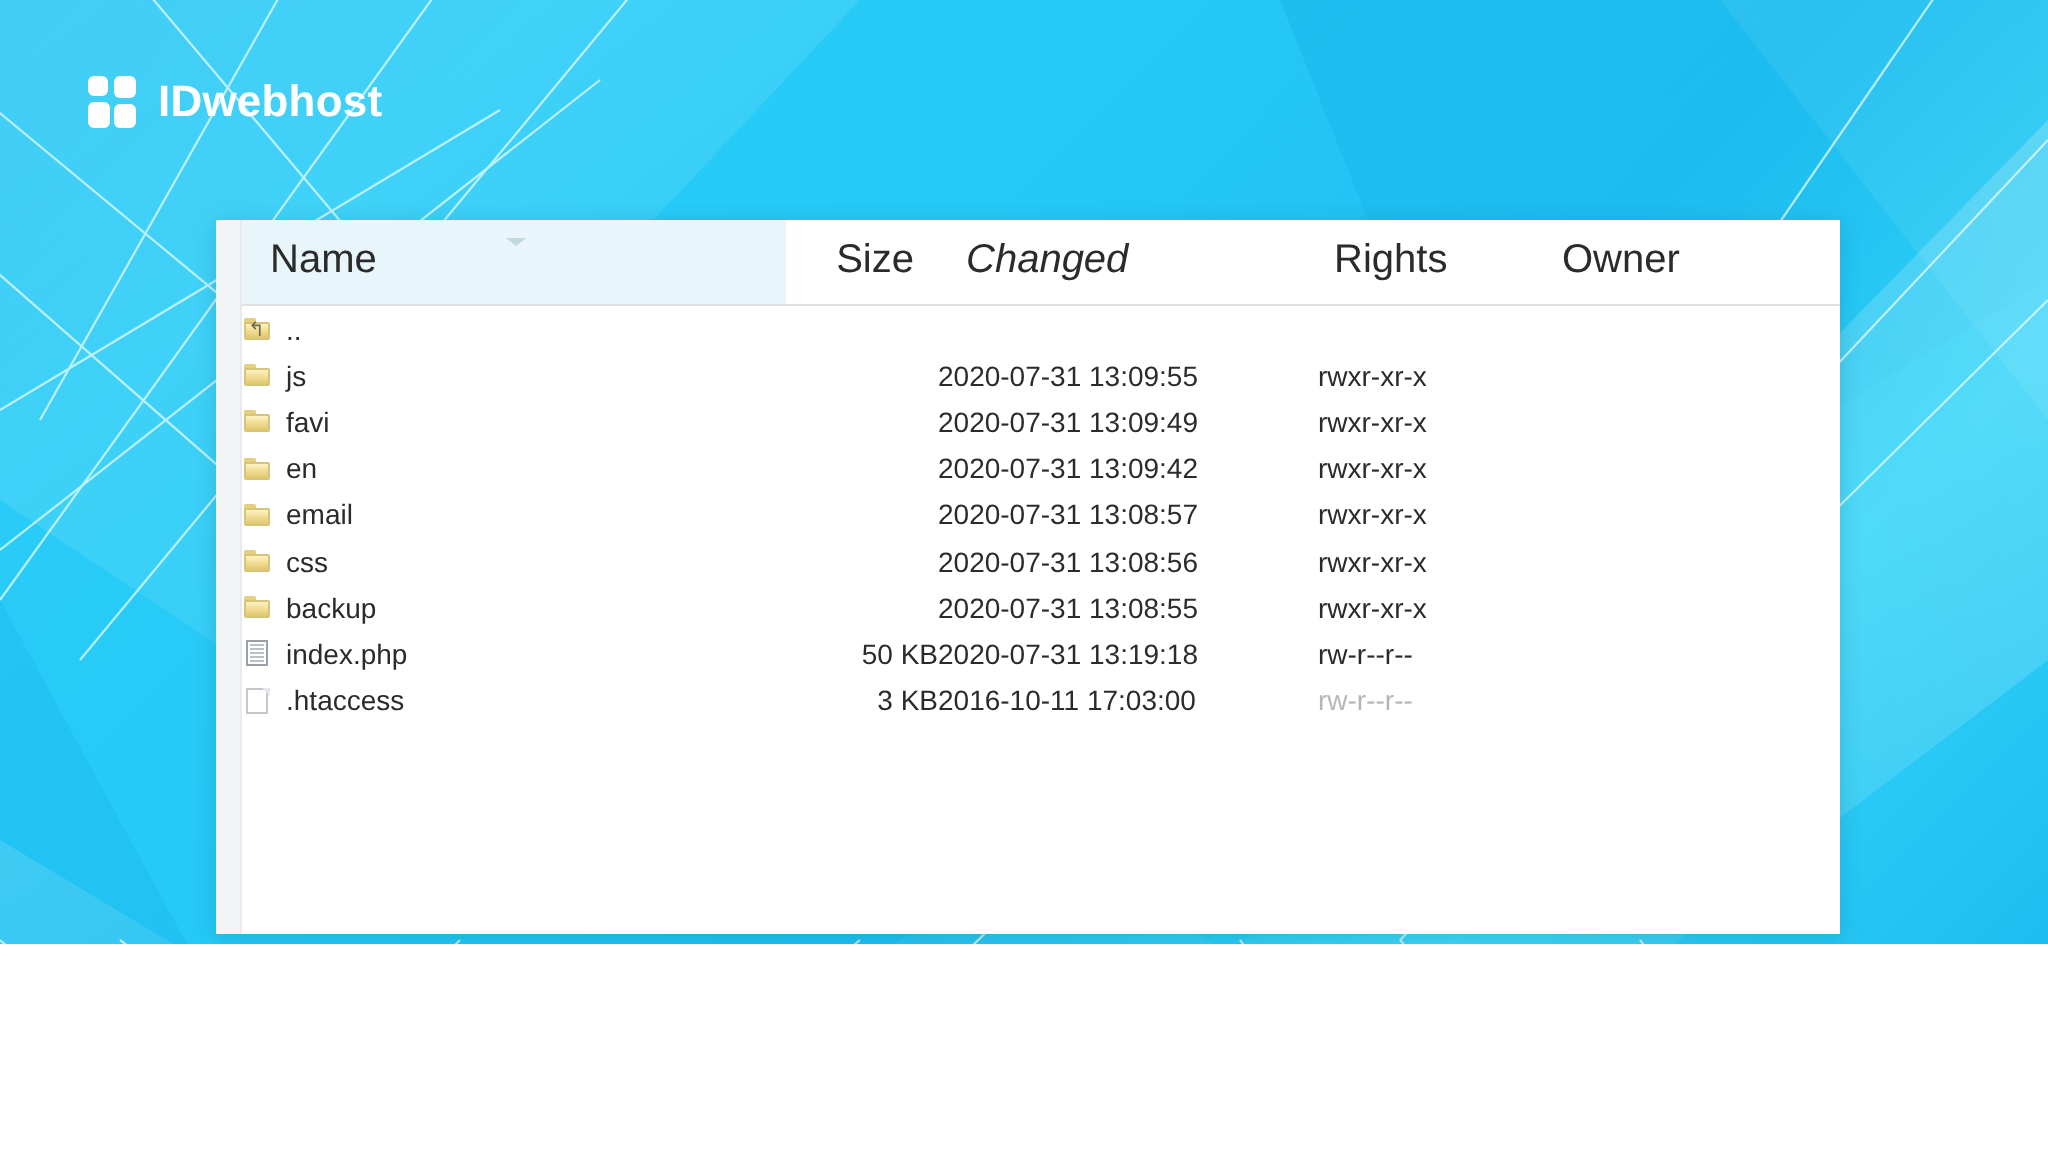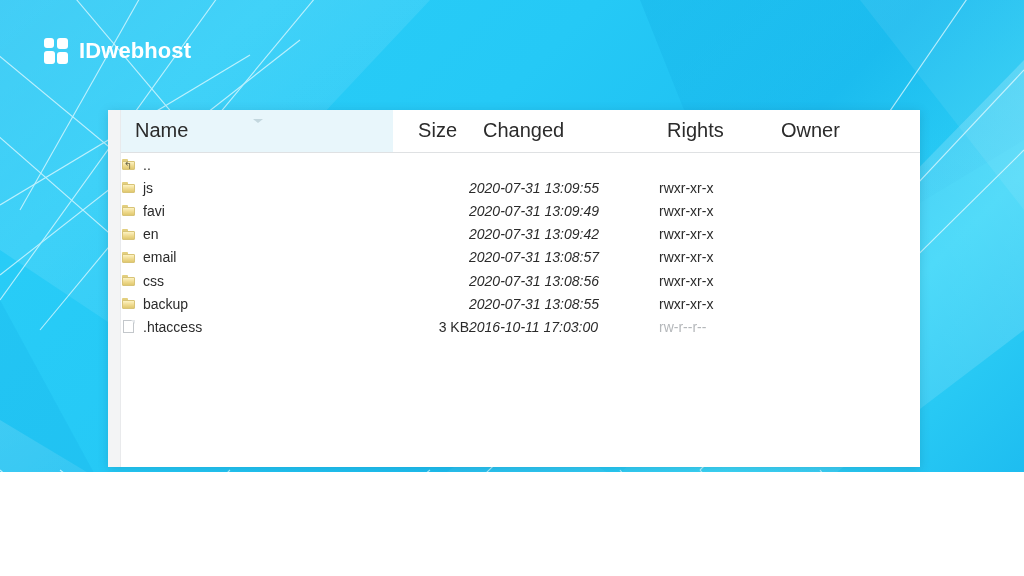--- a/index.html
+++ b/index.html
@@ -77,21 +77,21 @@
     text-align:left;
     padding:9px 0 10px 0;
     height:42px;
     vertical-align:middle;
     border-bottom:1px solid #dfe1e3;
     background:#ffffff;
     position:relative;
   }
   th.col-name    { width:272px; padding-left:14px !important; background:#e8f6fb !important; }
   th.col-size    { width:76px;  text-align:right !important; padding-right:12px !important; }
-  th.col-changed { width:190px; padding-left:14px !important; }
+  th.col-changed { width:190px; padding-left:14px !important;font-style:italic; }
   th.col-rights  { width:110px; padding-left:8px !important; }
   th.col-owner   { width:auto;  padding-left:12px !important; }
 
   
   .sort-caret {
     position:absolute;
     left:132px; top:9px;
     width:0; height:0;
     border-left:5px solid transparent;
     border-right:5px solid transparent;
@@ -106,21 +106,21 @@
     vertical-align:middle;
     white-space:nowrap;
     overflow:hidden;
   }
   td.c-name {
     padding-left:8px;
     display:flex; align-items:center; gap:7px;
     height:23.2px;
   }
   td.c-size    { text-align:right; padding-right:12px; }
-  td.c-changed { padding-left:14px;font-style:italic; }
+  td.c-changed { padding-left:14px; }
   td.c-rights  { padding-left:8px; color:#3a3a3a; }
   td.c-owner   { padding-left:12px; }
 
   tr.dim td, tr.dim td.c-rights { color:#b4b7ba; }
 
   
   .ico { width:15px; height:15px; position:relative; flex:0 0 auto; display:inline-block; }
 
   
   .ico-folder .tab {
@@ -333,20 +333,33 @@
                   <span class="tab"></span>
                   <span class="body"></span>
                 </span>
                 <span>backup</span>
               </td>
               <td class="c-size"></td>
               <td class="c-changed">2020-07-31 13:08:55</td>
               <td class="c-rights">rwxr-xr-x</td>
               <td class="c-owner"></td>
             </tr>
+            <tr>
+              <td class="c-name">
+                <span class="ico ico-doc">
+                  <span class="page"></span>
+                  <span class="fill"></span>
+                </span>
+                <span>index.php</span>
+              </td>
+              <td class="c-size">50 KB</td>
+              <td class="c-changed">2020-07-31 13:19:18</td>
+              <td class="c-rights">rw-r--r--</td>
+              <td class="c-owner"></td>
+            </tr>
             <tr class="dim">
               <td class="c-name">
                 <span class="ico ico-blank">
                   <span class="page"></span>
                   <span class="fold"></span>
                 </span>
                 <span>.htaccess</span>
               </td>
               <td class="c-size">3 KB</td>
               <td class="c-changed">2016-10-11 17:03:00</td>

